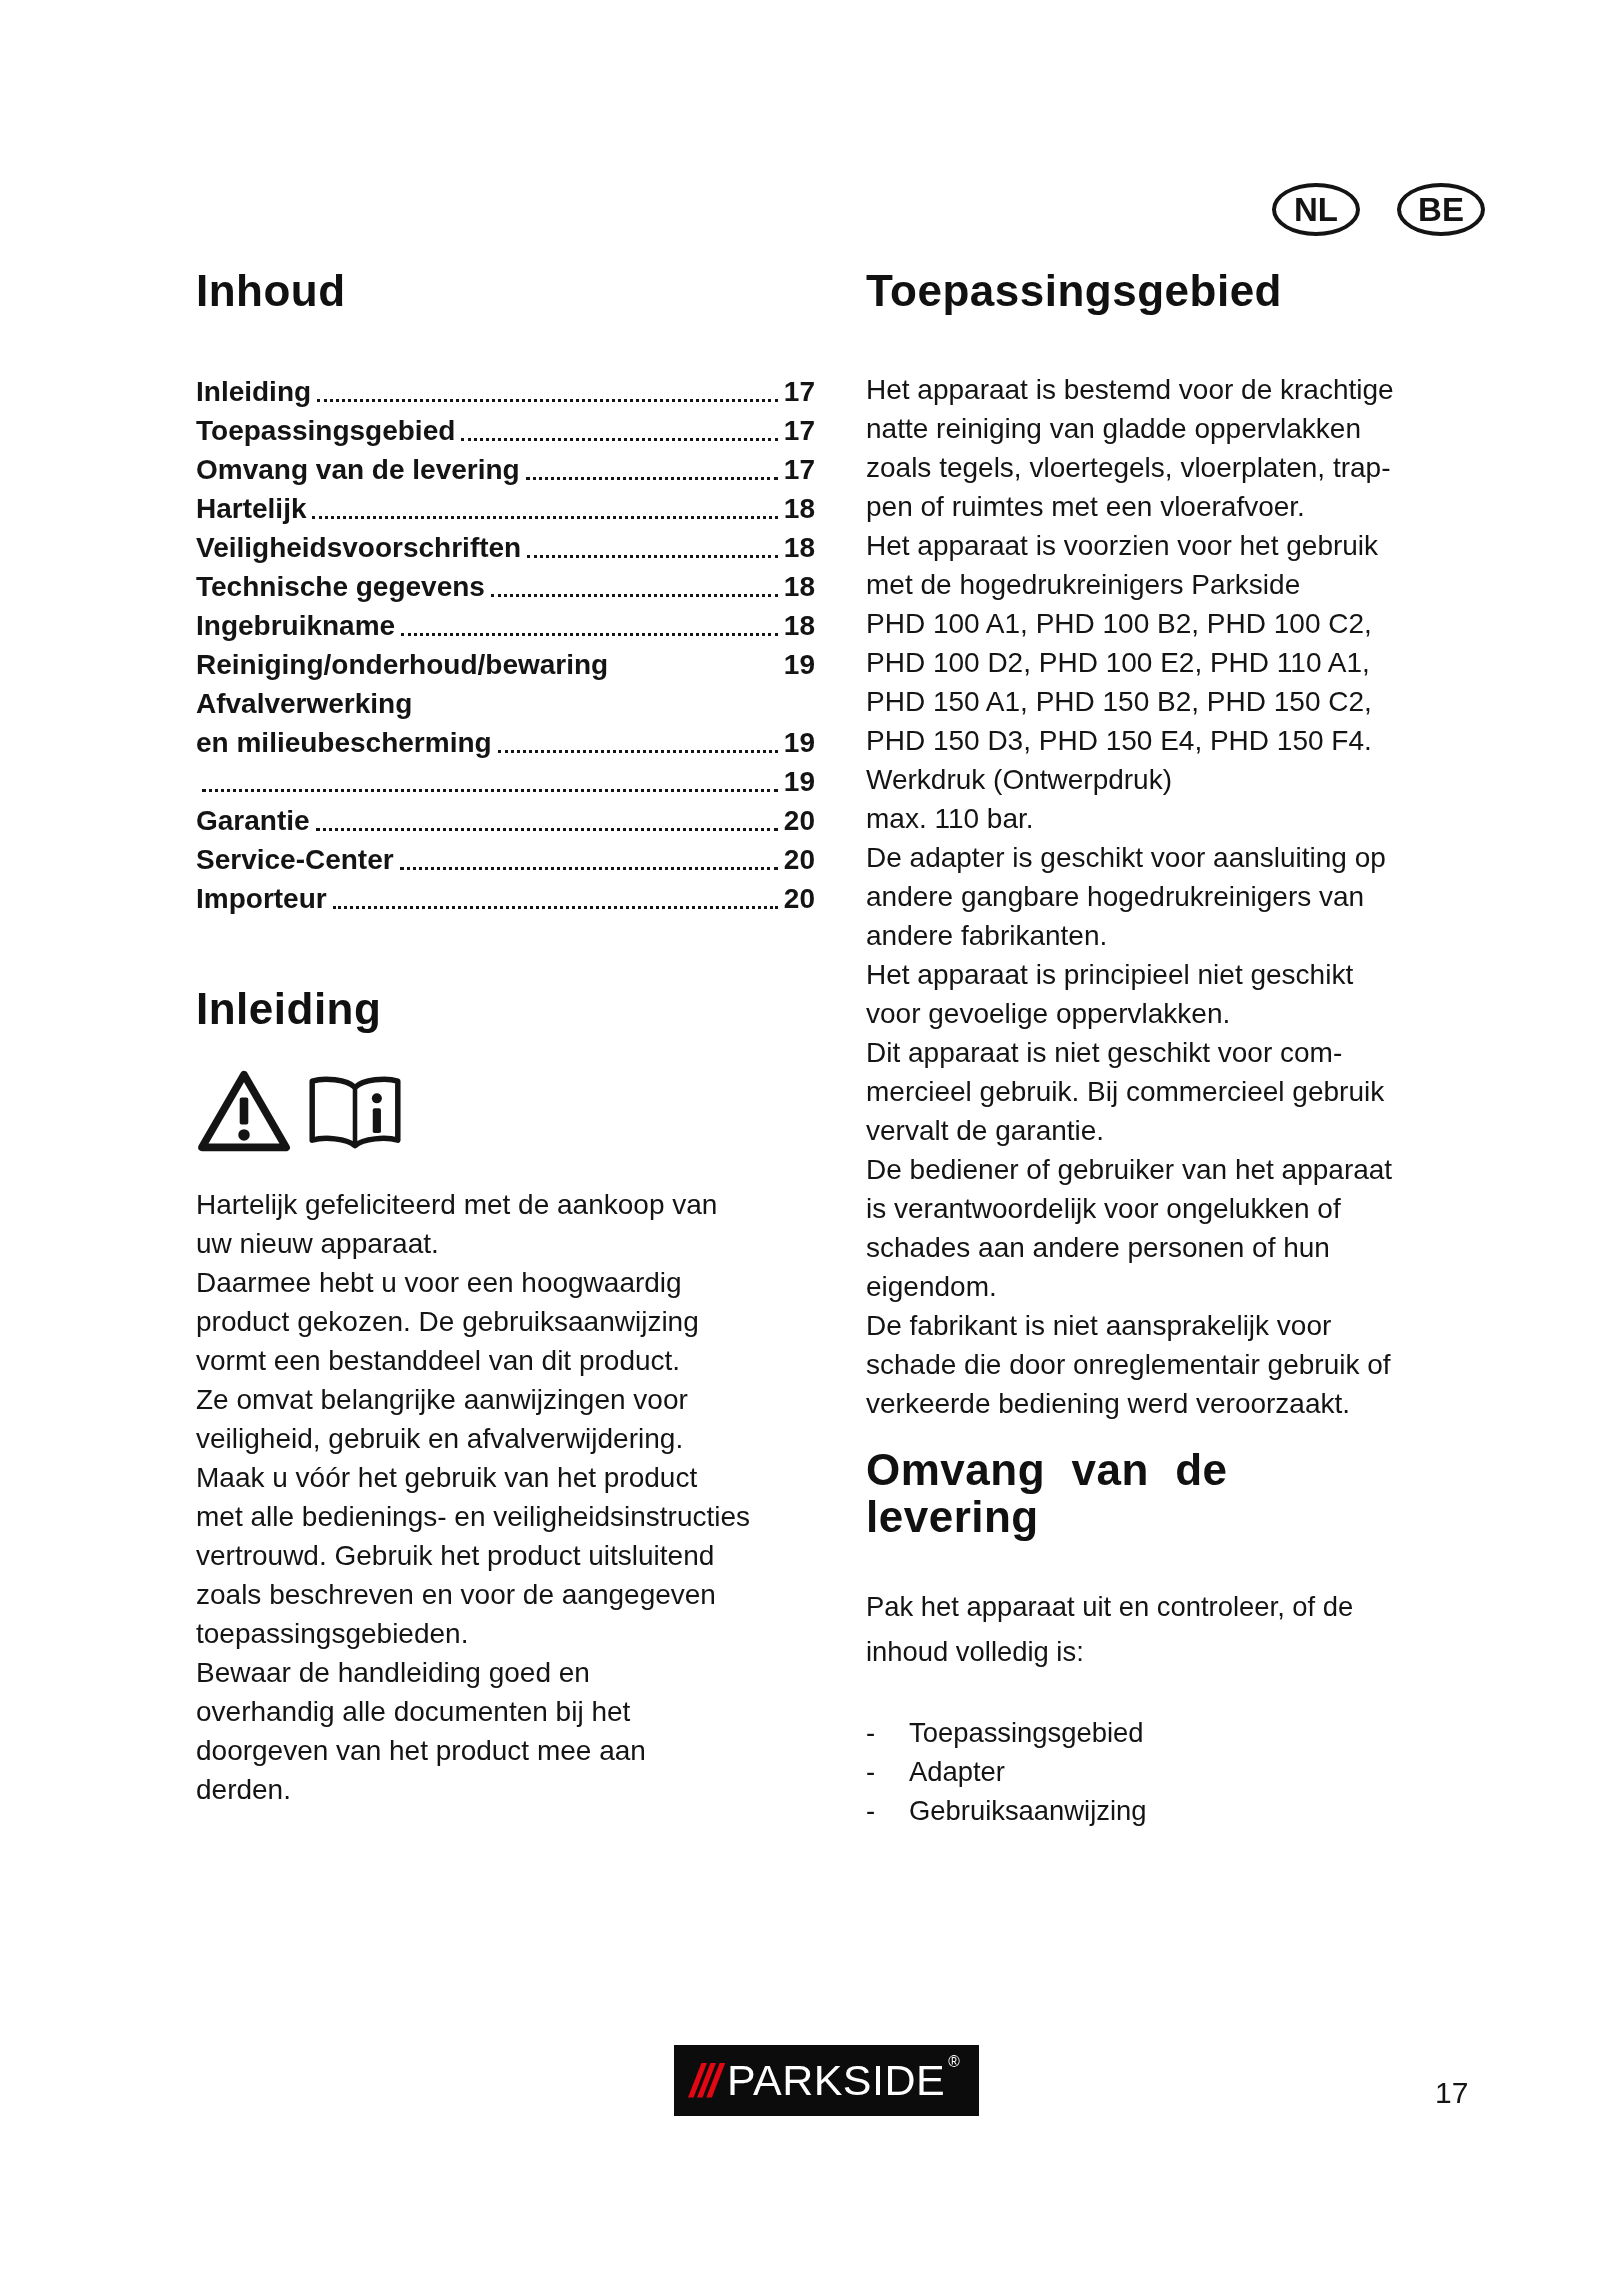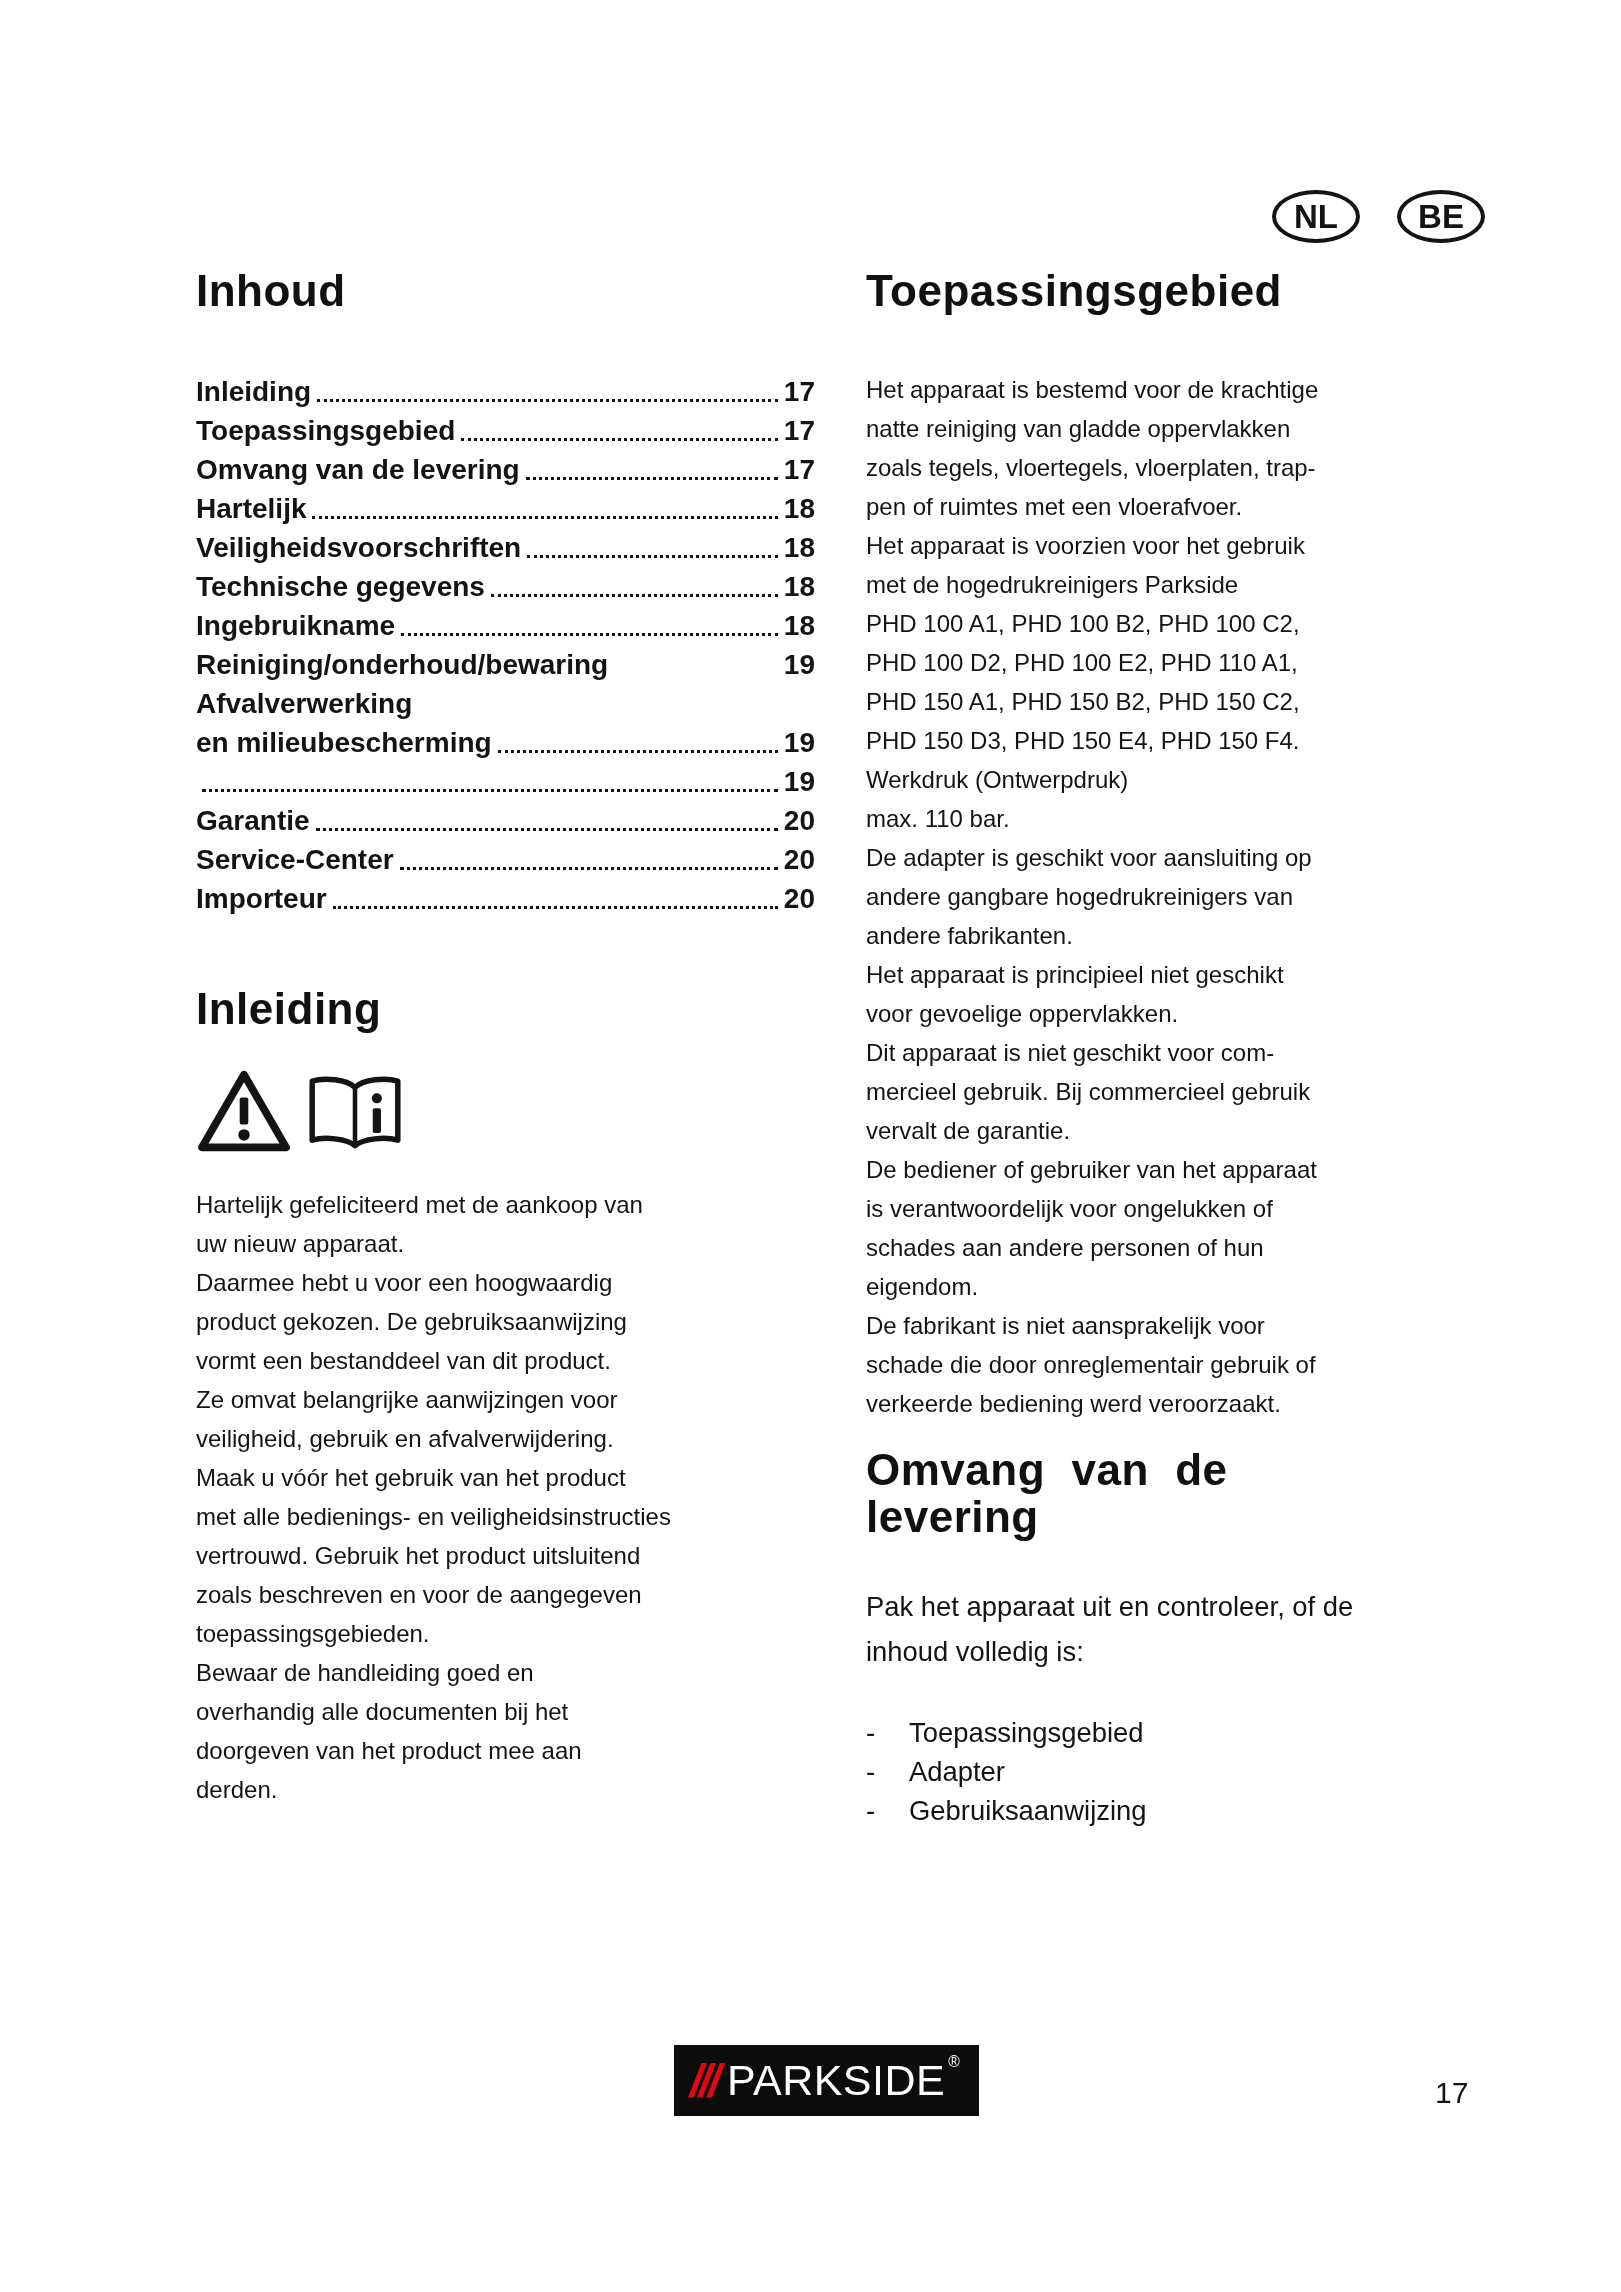--- a/index.html
+++ b/index.html
@@ -7,21 +7,21 @@
   body {
     width: 1621px; height: 2293px;
     position: relative;
     font-family: "Liberation Sans", sans-serif;
     color: #141414;
     overflow: hidden;
   }
   .page { position: absolute; inset: 0; background: #ffffff; }
 
   
-  .badges { position: absolute; top: 190px; left: 1272px; display: flex; gap: 37px; }
+  .badges { position: absolute; top: 183px; left: 1272px; display: flex; gap: 37px; }
   .badge {
     min-width: 88px; height: 53px;
     border: 4.9px solid #141414; border-radius: 50%;
     display: flex; align-items: center; justify-content: center;
     font-size: 33px; font-weight: 700; padding: 0 13.7px;
   }
 
   
   .col-left  { position: absolute; left: 196px; top: 267px; width: 619px; }
   .col-right { position: absolute; left: 866px; top: 267px; width: 639px; }
@@ -34,21 +34,21 @@
 
   
   .toc { margin-top: 57px; }
   .toc-row { display: flex; font-weight: 700; font-size: 28px; line-height: 39px; }
   .toc-label { white-space: pre; }
   .toc-leader { flex: 1 1 auto; margin: 0 5.9px 8.8px 5.9px; }
   .toc-leader.dotted { border-bottom: 3.9px dotted #141414; }
   .toc-page { font-weight: 700; }
 
   
-  .body-text { font-size: 24px; line-height: 39px; white-space: pre; color: #141414; }
+  .body-text { font-size: 28px; line-height: 39px; white-space: pre; color: #141414; }
   .col-right .body-text { margin-top: 55px; }
 
   .inleiding-title { margin-top: 67px; }
   .icons-row { margin-top: 31px; display: flex; align-items: flex-end; gap: 11.8px; height: 92px; }
   .intro-text { margin-top: 30px; }
 
   .omvang-title { margin-top: 23px; }
   .omvang-intro { margin-top: 43px; font-size: 27.4px; line-height: 45px; white-space: pre; }
   .delivery-list { margin-top: 39px; }
   .delivery-item { display: flex; font-size: 27.4px; line-height: 39px; }

